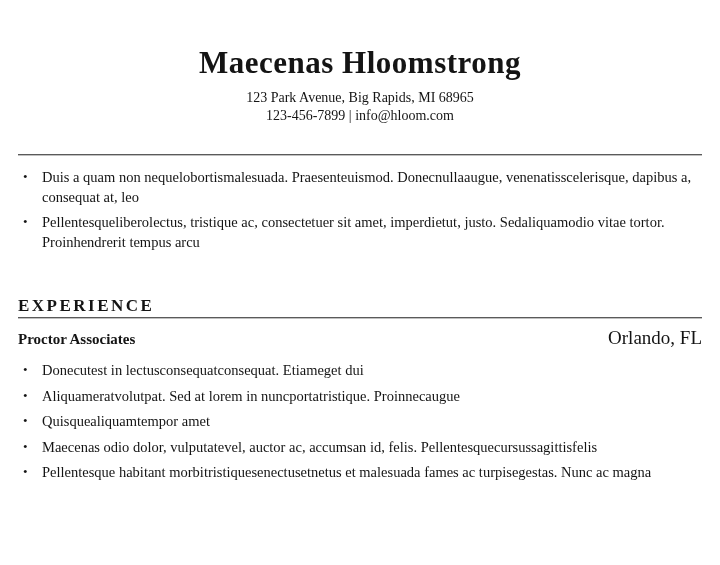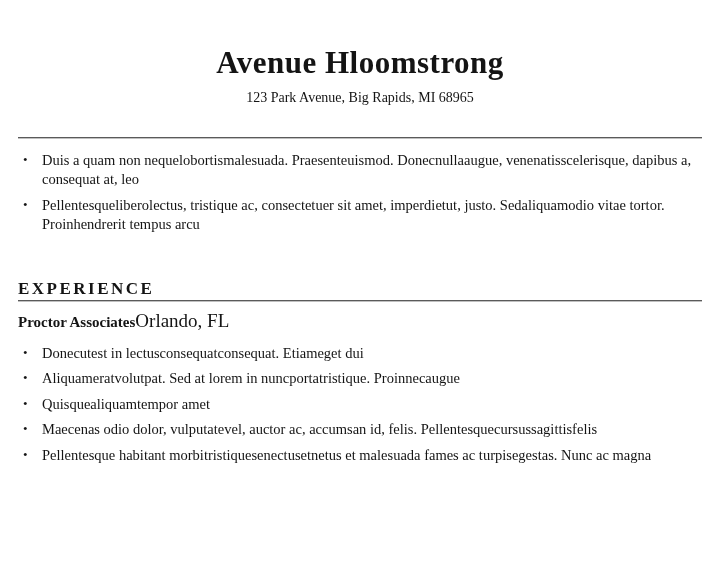--- a/index.html
+++ b/index.html
@@ -68,20 +68,21 @@
     content: "\2022";
     position: absolute;
     left: 5px;
     top: -1px;
     font-size: 13px;
   }
 
   
   .entry-row {
     display: flex;
+    justify-content: space-between;
     align-items: baseline;
   }
   .entry-row-company { margin-top: 9px; }
   .entry-row-role { margin-top: 7px; }
   .entry-company {
     font-size: 15px;
     font-weight: bold;
     line-height: 19px;
   }
   .entry-location {
@@ -98,23 +99,24 @@
     font-size: 14.5px;
     line-height: 19px;
   }
 </style>
 </head>
 <body>
 
 <div class="page">
 
   <header class="resume-header">
-    <div class="candidate-name">Avenue Hloomstrong</div>
+    <div class="candidate-name">Maecenas Hloomstrong</div>
     <div class="header-contact">
       <div>123 Park Avenue, Big Rapids, MI 68965</div>
+      <div>123-456-7899 | info@hloom.com</div>
     </div>
   </header>
 
   <section class="section-profile">
     <div class="section-rule"></div>
     <ul class="bullet-list">
       <li class="bullet-item"><span>Duis a quam non nequelobortismalesuada. Praesenteuismod. Donecnullaaugue, venenatisscelerisque, dapibus a, consequat at, leo</span></li>
       <li class="bullet-item"><span>Pellentesqueliberolectus, tristique ac, consectetuer sit amet, imperdietut, justo. Sedaliquamodio vitae tortor. Proinhendrerit tempus arcu</span></li>
     </ul>
   </section>

